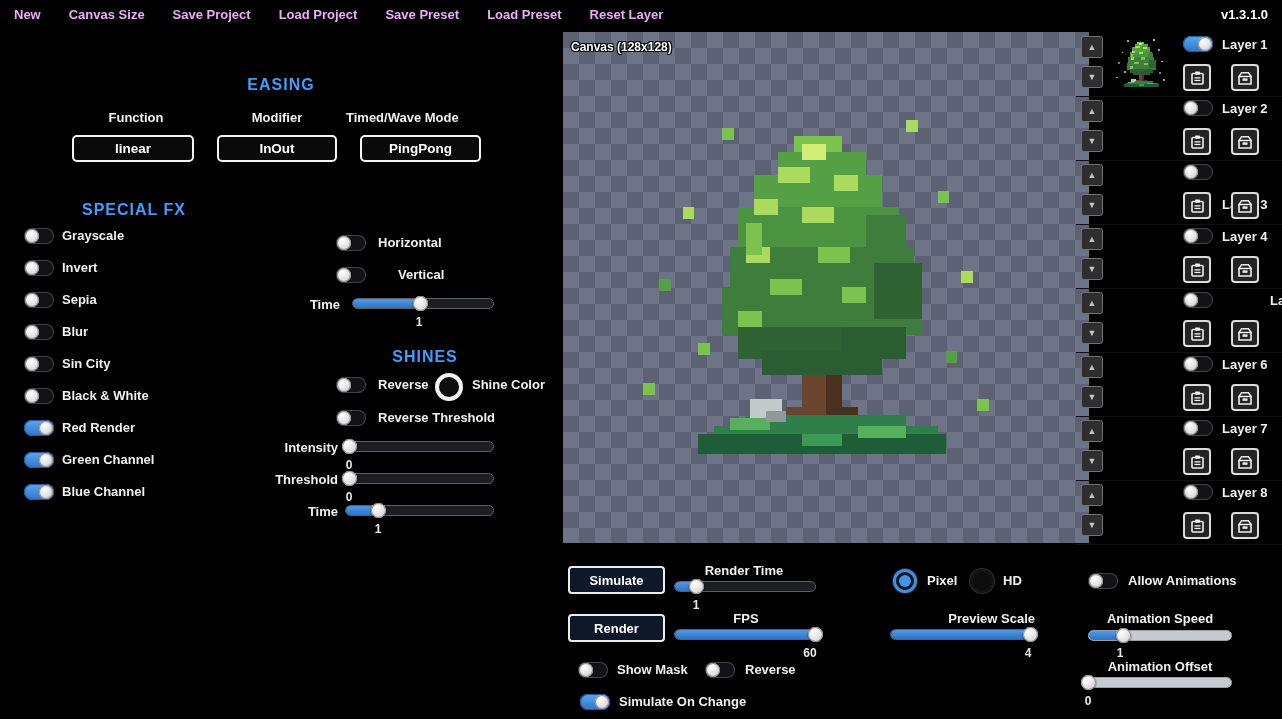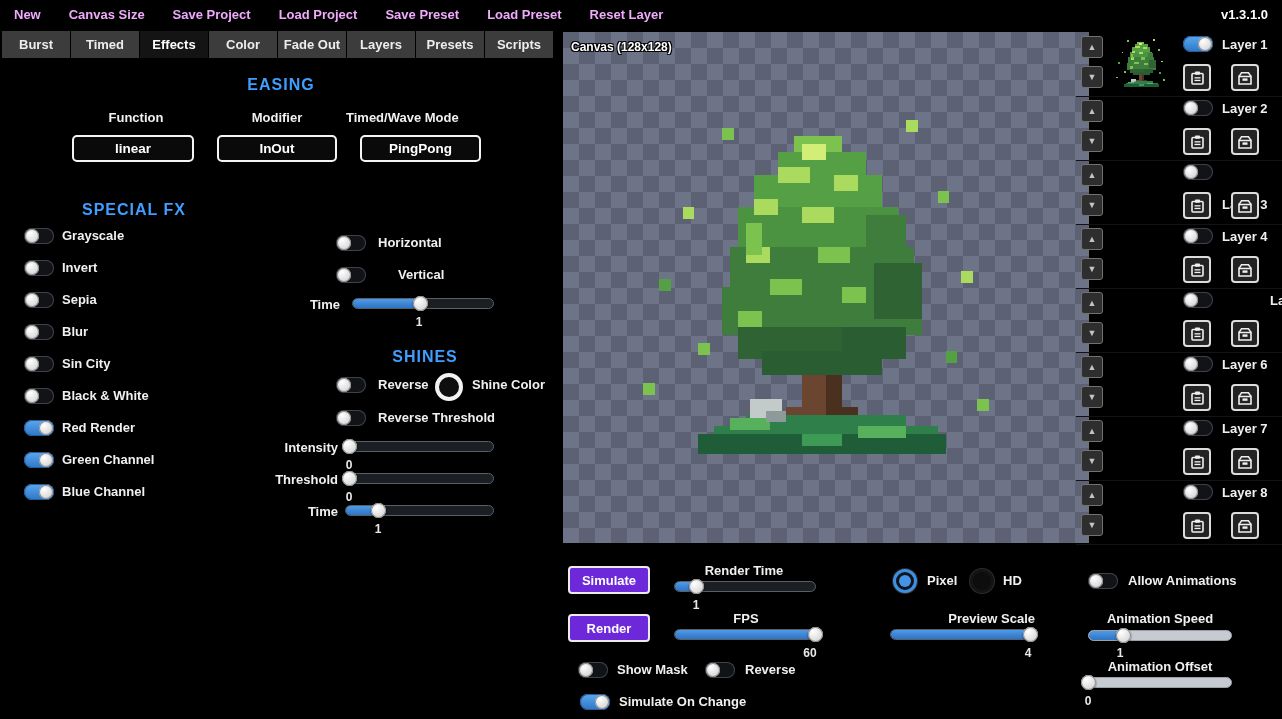--- a/index.html
+++ b/index.html
@@ -17,21 +17,21 @@
   .tab.active{background:#141414;color:#fff;}
   
   .sec-title{position:absolute;color:#3f9eff;font-size:16px;font-weight:bold;letter-spacing:1px;
              text-align:center;white-space:nowrap;}
   .lbl{position:absolute;color:#f0f0f0;font-size:13px;font-weight:bold;white-space:nowrap;line-height:16px;}
   .val{position:absolute;color:#e8e8e8;font-size:12px;font-weight:bold;text-align:center;white-space:nowrap;}
   
   .dropdown{position:absolute;height:27px;background:#0a0a0a;border:2px solid #f5f5f5;border-radius:5px;
             color:#fff;font-size:13.5px;font-weight:bold;font-family:inherit;display:flex;
             align-items:center;justify-content:center;padding:0;cursor:pointer;}
-  .cmd-btn{position:absolute;width:82px;height:28px;background:#6d28d9;border:2px solid #ececec;border-radius:4px;
+  .cmd-btn{position:absolute;width:97px;height:28px;background:#0f172a;border:2px solid #ececec;border-radius:4px;
            color:#fff;font-size:13px;font-weight:bold;font-family:inherit;display:flex;
            align-items:center;justify-content:center;padding:0;cursor:pointer;}
   
   .toggle{position:absolute;width:30px;height:16px;border-radius:9px;background:#111317;
           box-shadow:inset 0 0 0 1px #3e434b;cursor:pointer;}
   .toggle::after{content:"";position:absolute;width:14px;height:14px;border-radius:50%;top:1px;left:1px;
           background:radial-gradient(circle at 35% 30%,#ffffff,#c8c8c8);box-shadow:inset 0 0 0 1px #8f8f8f;}
   .toggle.on{background:linear-gradient(#58a8f0,#2e76c8);box-shadow:inset 0 0 0 1px #2a5c93;}
   .toggle.on::after{left:15px;}
   
@@ -126,30 +126,20 @@
     <span class="menu-item">New</span>
     <span class="menu-item">Canvas Size</span>
     <span class="menu-item">Save Project</span>
     <span class="menu-item">Load Project</span>
     <span class="menu-item">Save Preset</span>
     <span class="menu-item">Load Preset</span>
     <span class="menu-item">Reset Layer</span>
   </div>
   <span class="version">v1.3.1.0</span>
 
-  <div class="tabbar">
-    <div class="tab">Burst</div>
-    <div class="tab">Timed</div>
-    <div class="tab active">Effects</div>
-    <div class="tab">Color</div>
-    <div class="tab">Fade Out</div>
-    <div class="tab">Layers</div>
-    <div class="tab">Presets</div>
-    <div class="tab">Scripts</div>
-  </div>
 
   <div class="sec-title" style="left:0;top:76px;width:562px;">EASING</div>
   <div class="lbl" style="left:66px;top:110px;width:140px;text-align:center;">Function</div>
   <div class="lbl" style="left:207px;top:110px;width:140px;text-align:center;">Modifier</div>
   <div class="lbl" style="left:346px;top:110px;width:140px;">Timed/Wave Mode</div>
   <button class="dropdown" style="left:72px;top:135px;width:122px;">linear</button>
   <button class="dropdown" style="left:217px;top:135px;width:120px;">InOut</button>
   <button class="dropdown" style="left:360px;top:135px;width:121px;">PingPong</button>
 
   <div class="sec-title" style="left:0;top:201px;width:268px;">SPECIAL FX</div>

